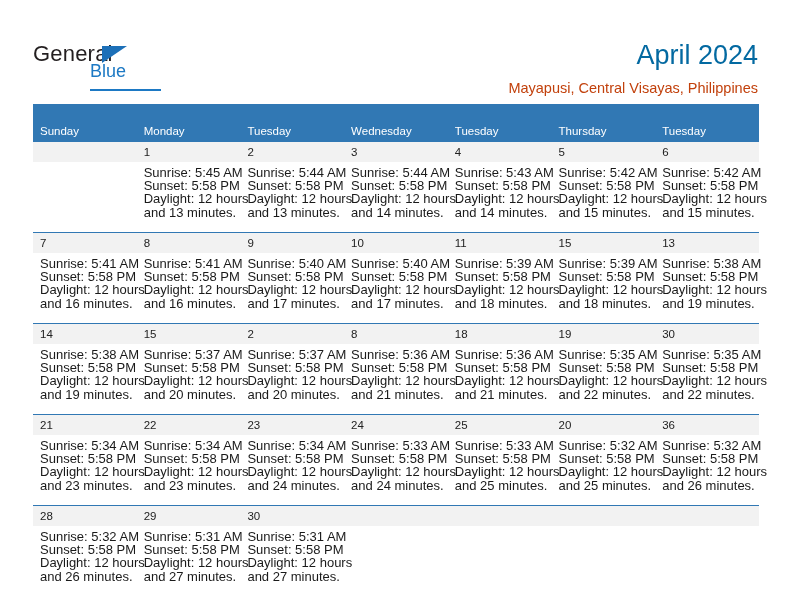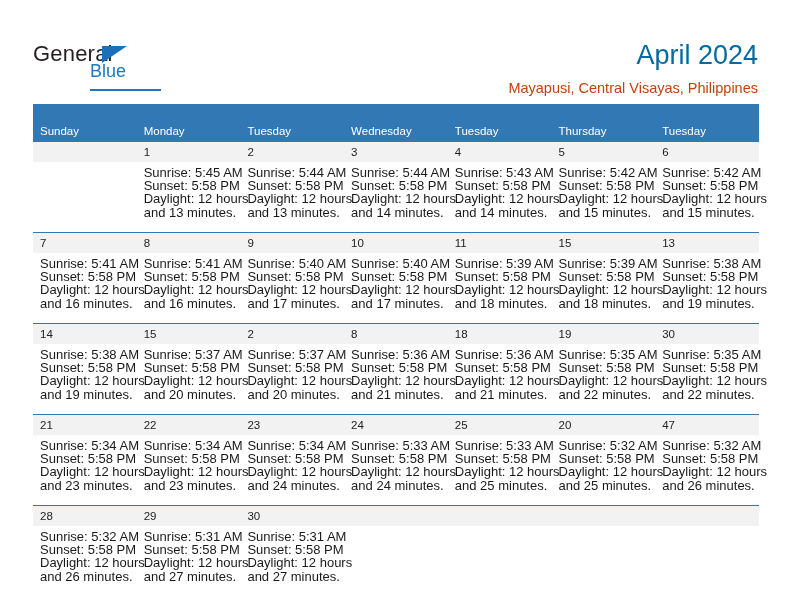--- a/index.html
+++ b/index.html
@@ -425,21 +425,21 @@
           <td>
             <span class="daynum">20</span>
             <div class="cellbody">
               <div>Sunrise: 5:32 AM</div>
               <div>Sunset: 5:58 PM</div>
               <div>Daylight: 12 hours</div>
               <div>and 25 minutes.</div>
             </div>
           </td>
           <td>
-            <span class="daynum">47</span>
+            <span class="daynum">36</span>
             <div class="cellbody">
               <div>Sunrise: 5:32 AM</div>
               <div>Sunset: 5:58 PM</div>
               <div>Daylight: 12 hours</div>
               <div>and 26 minutes.</div>
             </div>
           </td>
         </tr>
         <tr>
           <td>

